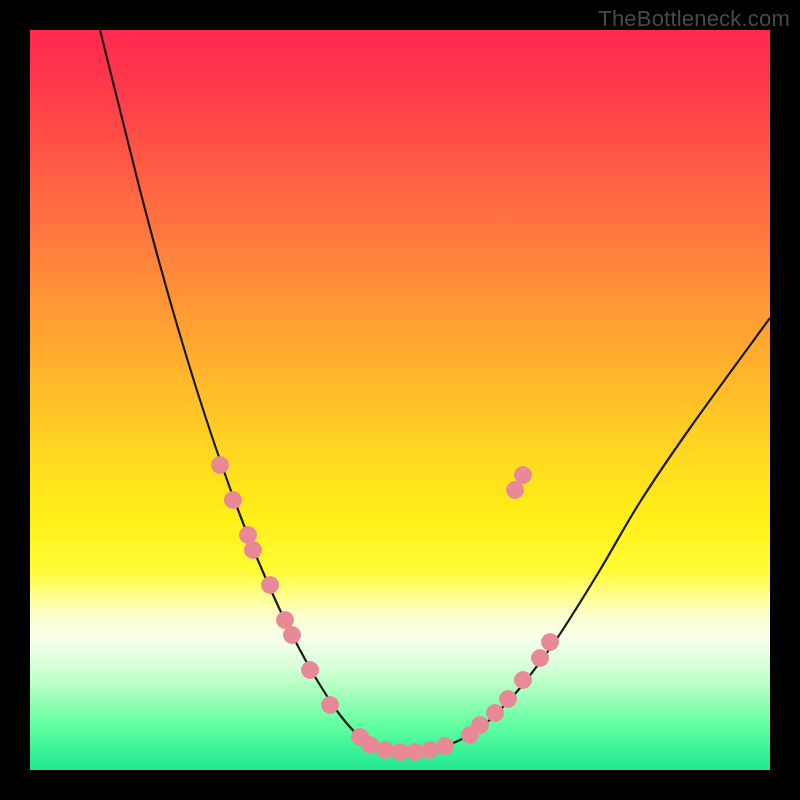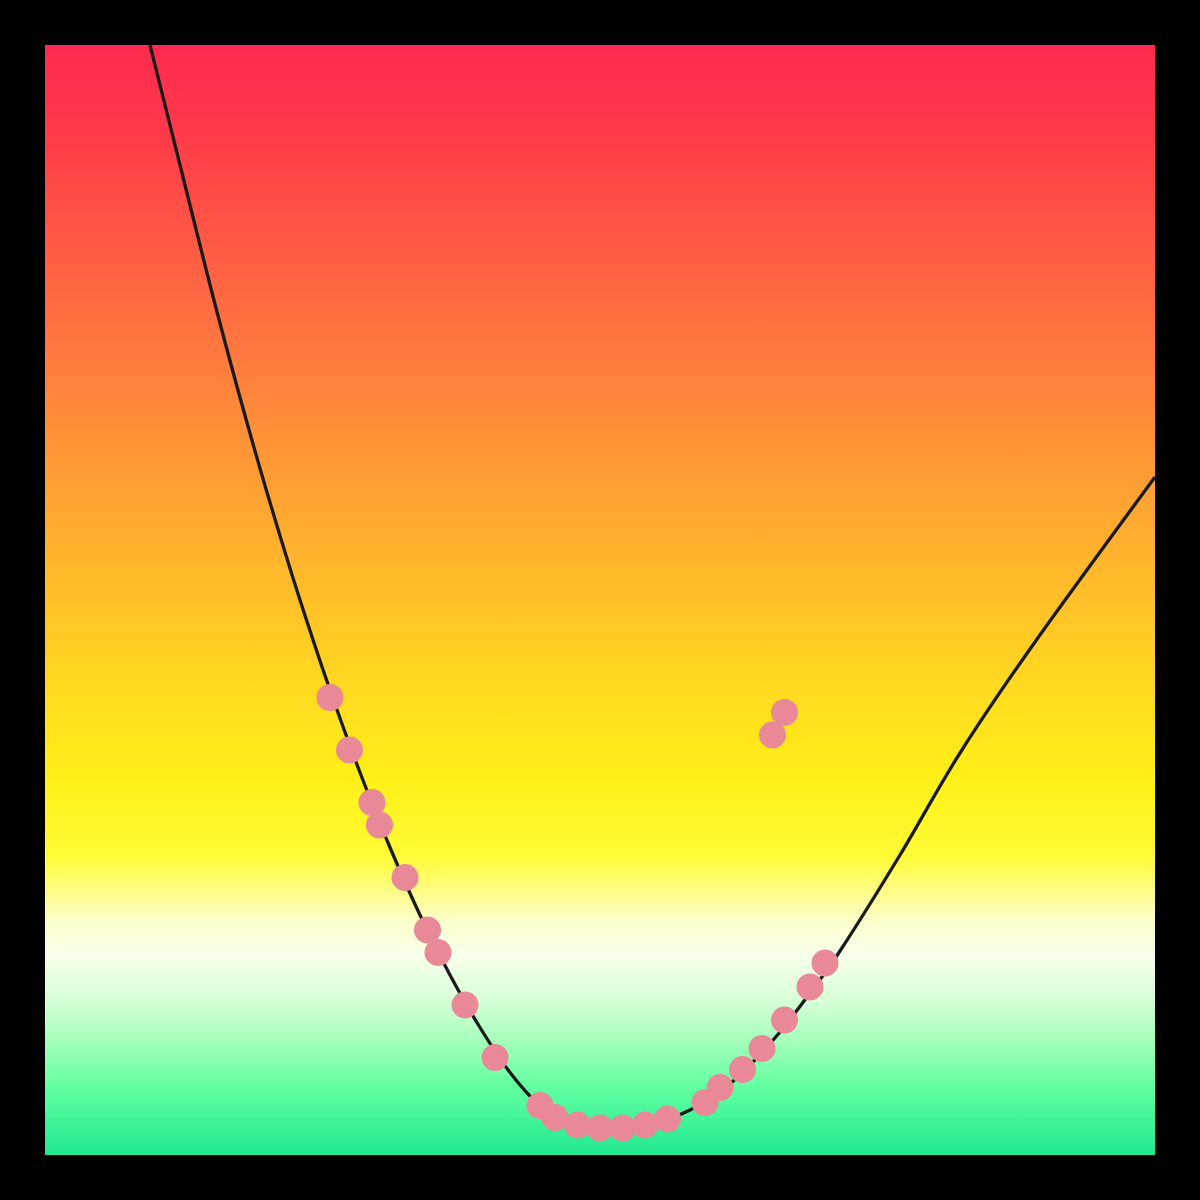--- a/index.html
+++ b/index.html
@@ -88,13 +88,14 @@
           <circle cx="465" cy="683" r="9" fill="#e98896" stroke="#c96a78" stroke-width="0"></circle>
           <circle cx="478" cy="669" r="9" fill="#e98896" stroke="#c96a78" stroke-width="0"></circle>
           <circle cx="493" cy="650" r="9" fill="#e98896" stroke="#c96a78" stroke-width="0"></circle>
           <circle cx="510" cy="628" r="9" fill="#e98896" stroke="#c96a78" stroke-width="0"></circle>
           <circle cx="520" cy="612" r="9" fill="#e98896" stroke="#c96a78" stroke-width="0"></circle>
           <circle cx="485" cy="460" r="9" fill="#e98896" stroke="#c96a78" stroke-width="0"></circle>
           <circle cx="493" cy="445" r="9" fill="#e98896" stroke="#c96a78" stroke-width="0"></circle>
         </g>
     </svg>
   </div>
+  <div class="watermark">TheBottleneck.com</div>
 </div>
 
 </body></html>

